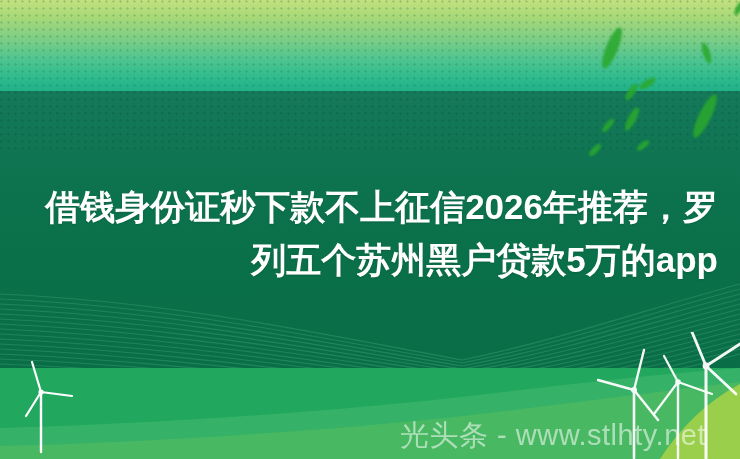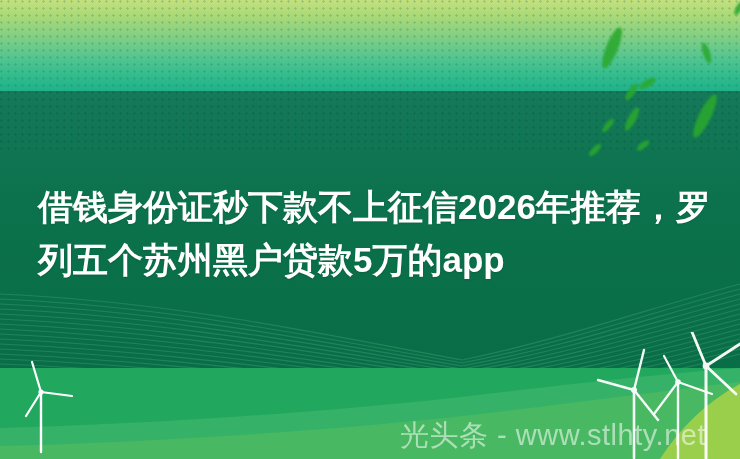--- a/index.html
+++ b/index.html
@@ -10,20 +10,21 @@
   body {
     font-family: "Liberation Sans", "DejaVu Sans", sans-serif;
   }
 
   .banner {
     position: relative;
     width: 740px;
     height: 459px;
     overflow: hidden;
     background: #0c7a4e;
+    text-align: right;
   }
 
   
   .sky {
     position: absolute;
     left: 0; top: 0;
     width: 740px;
     height: 91px;
     background: linear-gradient(180deg,
         #c4e07e 0%,

